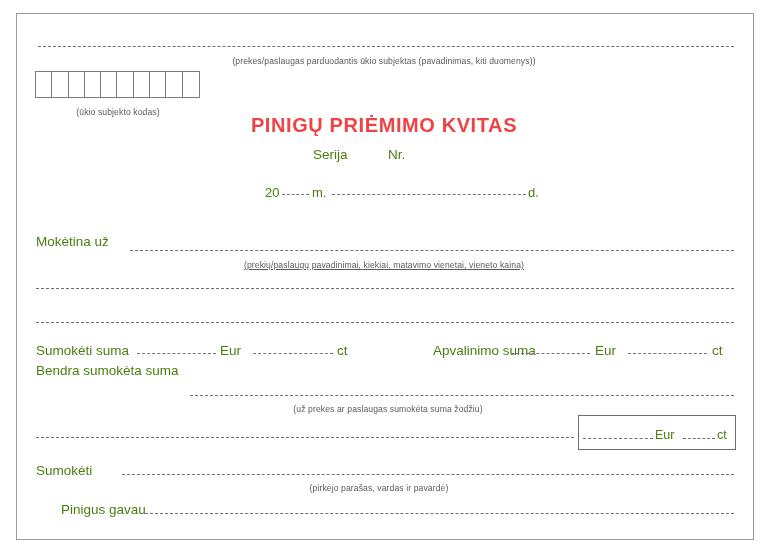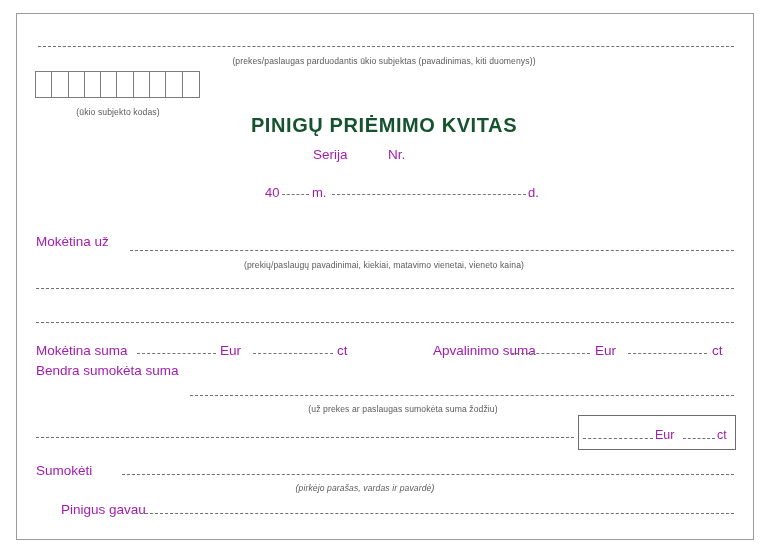--- a/index.html
+++ b/index.html
@@ -46,26 +46,26 @@
   
   .doc-title {
     position: absolute;
     left: 0;
     right: 0;
     top: 114px;
     text-align: center;
     font-size: 20px;
     font-weight: bold;
     letter-spacing: 0.6px;
-    color: #14532d;
+    color: #ef4444;
   }
 
   .label {
     font-size: 13.5px;
-    color: #a21caf;
+    color: #4d7c0f;
   }
 
   .caption {
     font-size: 8.6px;
     color: #5a5a5a;
     letter-spacing: 0.1px;
   }
 
   .caption-center {
     position: absolute;
@@ -142,58 +142,58 @@
   </div>
   <div class="caption caption-center" style="left:118px; top:107px;">(ūkio subjekto kodas)</div>
 
   <div class="doc-title">PINIGŲ PRIĖMIMO KVITAS</div>
 
   <div class="txt label" style="left:313px; top:148px;">Serija</div>
   <div class="txt label" style="left:357px; top:148px; min-width:26px;"></div>
   <div class="txt label" style="left:388px; top:148px;">Nr.</div>
   <div class="txt label" style="left:412px; top:148px; min-width:40px;"></div>
 
-  <div class="txt label" style="left:265px; top:186px; font-size:13px;">40</div>
+  <div class="txt label" style="left:265px; top:186px; font-size:13px;">20</div>
   <div class="dots-fine" style="left:282px; top:194px; width:27px;"></div>
   <div class="txt label" style="left:312px; top:186px; font-size:13px;">m.</div>
   <div class="dots-fine" style="left:332px; top:194px; width:194px;"></div>
   <div class="txt label" style="left:528px; top:186px; font-size:13px;">d.</div>
 
   <div class="txt label" style="left:36px; top:235px;">Mokėtina už</div>
   <div class="dots" style="left:130px; top:250px; width:604px;"></div>
-  <div class="caption caption-center" style="left:384px; top:260px;">(prekių/paslaugų pavadinimai, kiekiai, matavimo vienetai, vieneto kaina)</div>
+  <div class="caption caption-center" style="left:384px; top:260px;text-decoration:underline;">(prekių/paslaugų pavadinimai, kiekiai, matavimo vienetai, vieneto kaina)</div>
 
   <div class="dots" style="left:36px; top:288px; width:698px;"></div>
   <div class="dots" style="left:36px; top:322px; width:698px;"></div>
 
-  <div class="txt label" style="left:36px; top:344px;">Mokėtina suma</div>
+  <div class="txt label" style="left:36px; top:344px;">Sumokėti suma</div>
   <div class="dots-fine" style="left:137px; top:353px; width:79px;"></div>
   <div class="txt label" style="left:220px; top:344px;">Eur</div>
   <div class="dots-fine" style="left:253px; top:353px; width:80px;"></div>
   <div class="txt label" style="left:337px; top:344px;">ct</div>
 
   <div class="txt label" style="left:401px; top:344px;margin-left:32px;">Apvalinimo suma</div>
   <div class="dots-fine" style="left:511px; top:353px; width:79px;"></div>
   <div class="txt label" style="left:595px; top:344px;">Eur</div>
   <div class="dots-fine" style="left:628px; top:353px; width:79px;"></div>
   <div class="txt label" style="left:712px; top:344px;">ct</div>
 
   <div class="txt label" style="left:36px; top:364px;">Bendra sumokėta suma</div>
   <div class="dots" style="left:190px; top:395px; width:544px;"></div>
-  <div class="caption caption-center" style="left:388px; top:404px;margin-left:15px;">(už prekes ar paslaugas sumokėta suma žodžiu)</div>
+  <div class="caption caption-center" style="left:388px; top:404px;">(už prekes ar paslaugas sumokėta suma žodžiu)</div>
 
   <div class="dots" style="left:36px; top:437px; width:538px;"></div>
 
   <div class="total-box">
     <div class="dots-fine" style="left:4px; top:22px; width:70px;"></div>
     <div class="txt label" style="left:76px; top:13px;">Eur</div>
     <div class="dots-fine" style="left:104px; top:22px; width:32px;"></div>
     <div class="txt label" style="left:138px; top:13px;">ct</div>
   </div>
 
   <div class="txt label" style="left:36px; top:464px;">Sumokėti</div>
   <div class="dots" style="left:122px; top:474px; width:612px;"></div>
-  <div class="caption caption-center" style="left:365px; top:483px;font-style:italic;">(pirkėjo parašas, vardas ir pavardė)</div>
+  <div class="caption caption-center" style="left:379px; top:483px;">(pirkėjo parašas, vardas ir pavardė)</div>
 
   <div class="txt label" style="left:36px; top:503px;margin-left:25px;">Pinigus gavau</div>
   <div class="dots" style="left:140px; top:513px; width:594px;"></div>
 
 </div>
 
 </body></html>

